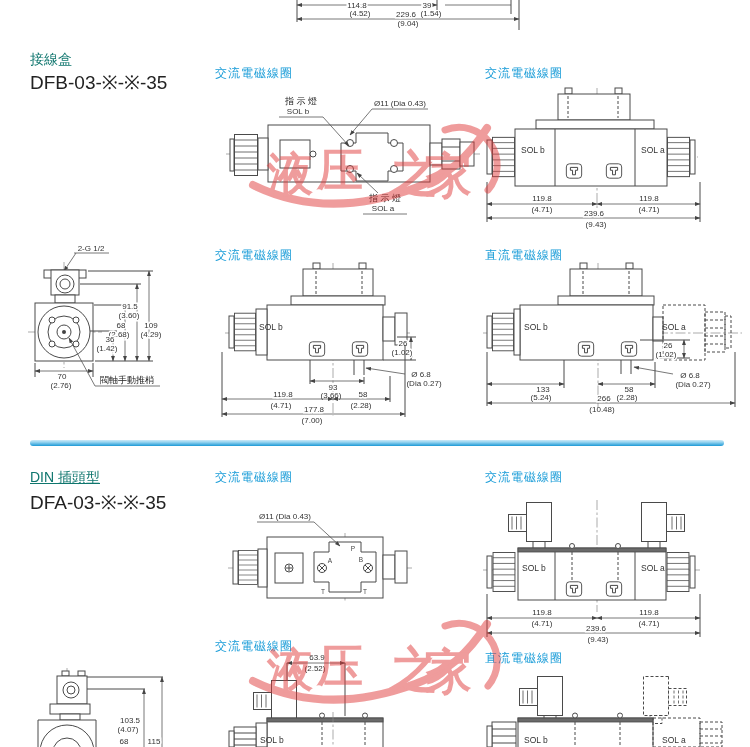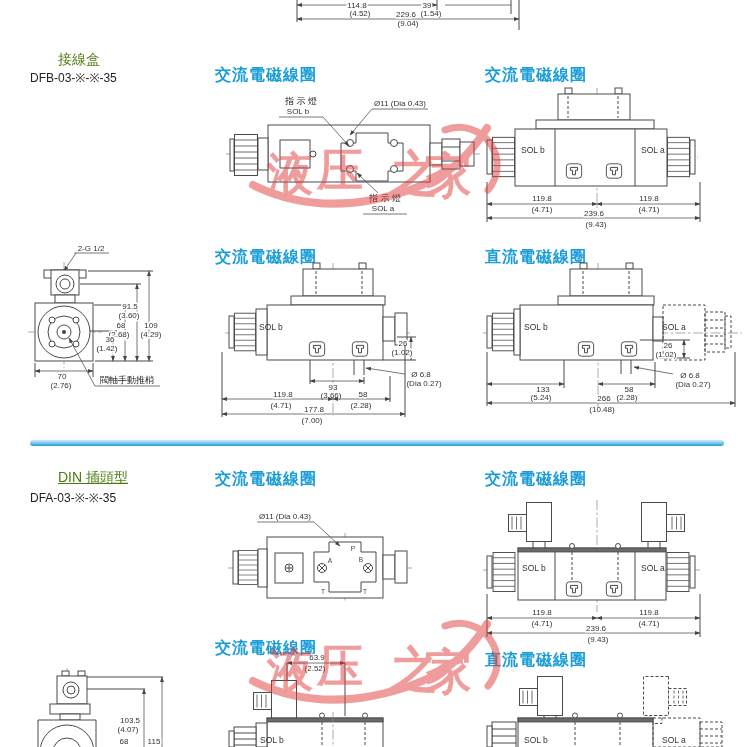--- a/index.html
+++ b/index.html
@@ -1,20 +1,20 @@
 <!DOCTYPE html>
 <html><head>
 <meta charset="utf-8">
 <style>
   html,body{margin:0;padding:0;background:#fff;}
   .page{position:relative;width:750px;height:747px;background:#fff;overflow:hidden;
         font-family:"Liberation Sans",sans-serif;}
-  .hd{position:absolute;color:#1b9dd8;font-weight:bold;font-size:16px;letter-spacing:1px;white-space:nowrap;}
-  .sect{position:absolute;color:#4d7c0f;font-size:14px;white-space:nowrap;margin-left:28px;}
-  .model{position:absolute;color:#222;font-size:12px;white-space:nowrap;}
+  .hd{position:absolute;color:#1b9dd8;font-weight:normal;font-size:12px;letter-spacing:1px;white-space:nowrap;}
+  .sect{position:absolute;color:#0f766e;font-size:14px;white-space:nowrap;}
+  .model{position:absolute;color:#222;font-size:19px;white-space:nowrap;}
   .divider{position:absolute;left:30px;top:440px;width:694px;height:6px;border-radius:3px;
            background:linear-gradient(180deg,#cdeaf8 0%,#8fd0ee 40%,#1c99d6 100%);}
   svg.art{position:absolute;left:0;top:0;}
   svg text{font-family:"Liberation Sans",sans-serif;}
   .dm{font-size:8px;fill:#333;text-anchor:middle;}
   .sol{font-size:8.5px;fill:#333;}
   .cj{font-size:9px;fill:#222;text-anchor:middle;}
   .pt{font-size:6.5px;fill:#444;text-anchor:middle;}
   .bg{stroke:#fff;stroke-width:3px;paint-order:stroke;}
   .ln{stroke:#4a4a4a;stroke-width:1;fill:none;}

